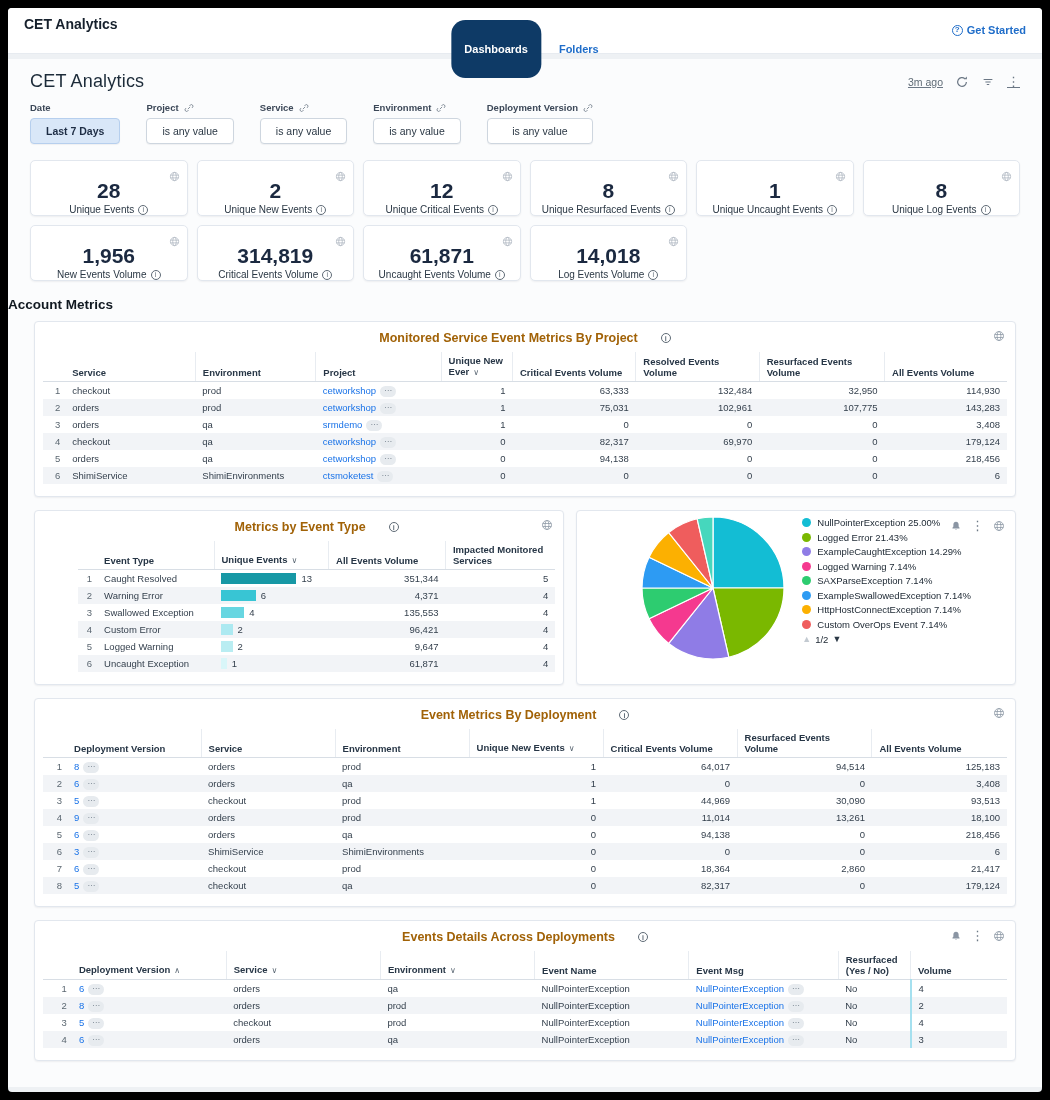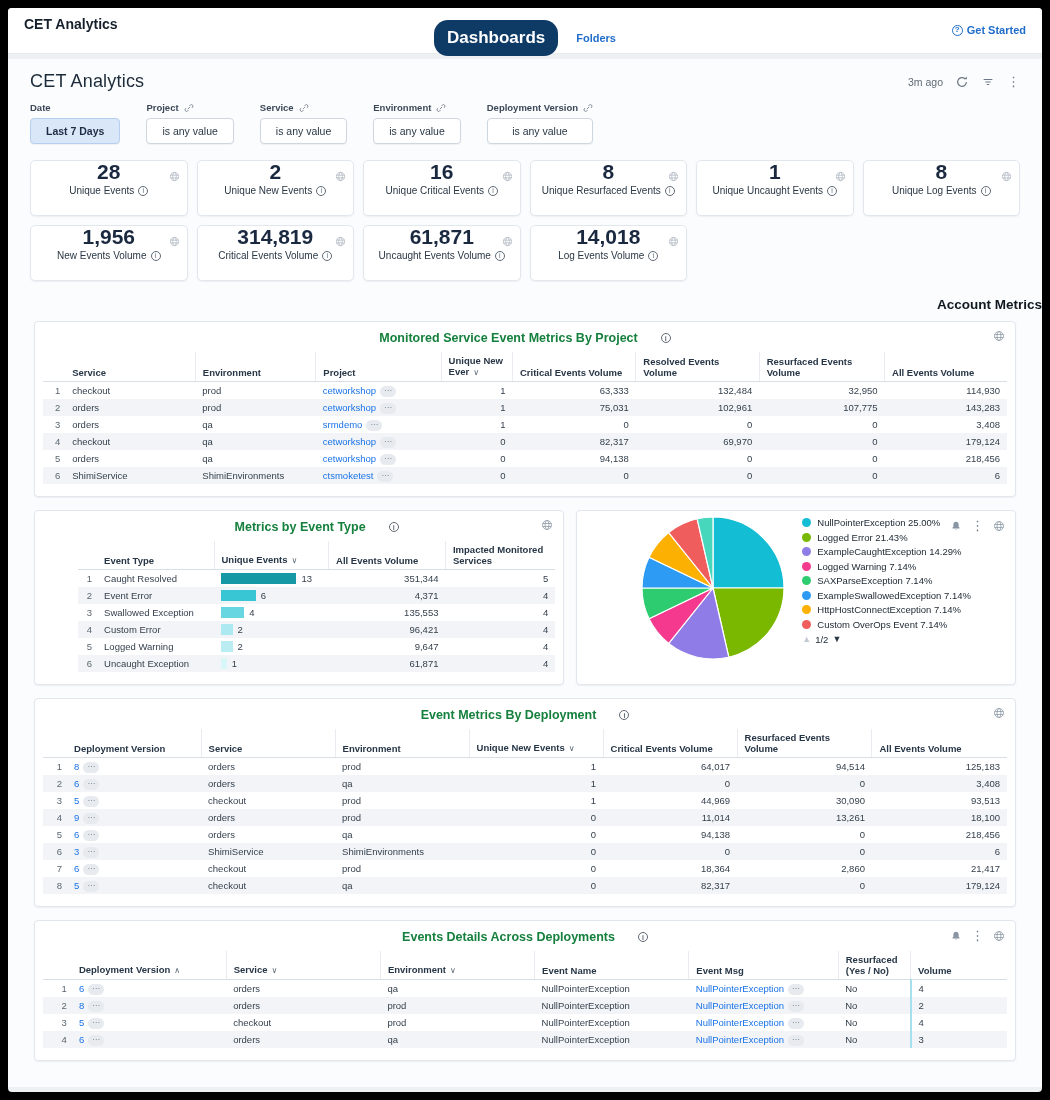--- a/index.html
+++ b/index.html
@@ -5,52 +5,52 @@
   html,body{margin:0;padding:0;background:#000;}
   *{box-sizing:border-box;font-family:"Liberation Sans",sans-serif;}
   .frame{padding:8px;}
   .app{width:1034px;height:1084px;background:#eef1f4;border-radius:4px;overflow:hidden;margin:0 auto;}
   
   .topbar{background:#fff;height:46px;padding:5px 16px 4px;position:relative;border-bottom:1px solid #e7ebf0;}
   .crumb{display:flex;align-items:center;gap:5px;font-size:10px;color:#2f6fd6;height:14px;}
   .crumb .svgico{width:11px;height:11px;}
   .pagetitle{font-size:14px;font-weight:bold;color:#16202c;margin-top:3px;}
   .center-tabs{position:absolute;left:50%;top:12px;transform:translateX(-50%);display:flex;align-items:center;gap:18px;}
-  .tab-pill{background:#0e3a66;color:#fff;font-size:17px;padding:8px 13px;border-radius:14px;font-weight:bold;}
+  .tab-pill{background:#0e3a66;color:#fff;font-size:11px;padding:23px 13px;border-radius:14px;font-weight:bold;}
   .tab-link{color:#1f6dc9;font-size:11px;font-weight:bold;}
   .getstarted{position:absolute;right:16px;top:16px;display:flex;align-items:center;gap:4px;color:#1f6dc9;font-size:11px;font-weight:bold;}
   .ico-circletext{display:inline-flex;align-items:center;justify-content:center;width:11px;height:11px;border:1px solid currentColor;border-radius:50%;font-size:8px;line-height:1;}
   
   .dash{background:#fbfcfd;margin-top:5px;height:1028px;}
   .dash-head{display:flex;justify-content:space-between;align-items:center;padding:12px 22px 2px;}
   .dash-title{font-size:18px;color:#1c2b39;font-weight:500;letter-spacing:.2px;}
-  .dash-actions{display:flex;align-items:center;gap:12px;color:#6b7785;}
+  .dash-actions{display:flex;align-items:center;gap:12px;color:#6b7785;text-decoration:underline;}
   .dash-actions .txt{font-size:10.5px;color:#5f6b76;}
   .svgico{width:14px;height:14px;display:inline-block;vertical-align:middle;}
   .ico-kebab{font-size:13px;color:#6b7785;line-height:1;}
   .ico-kebab::before{content:"\22EE";}
   
   .filters{display:flex;gap:26px;padding:8px 22px 14px;}
   .filter .f-label{display:flex;align-items:center;gap:5px;font-size:9.5px;color:#3c4858;margin-bottom:5px;font-weight:bold;}
   .filter .f-label .svgico{width:10px;height:10px;color:#6b7785;}
   .f-value{background:#fff;border:1px solid #ced6df;border-radius:4px;font-size:10.5px;color:#2a3744;padding:6px 15px;min-width:86px;text-align:center;box-shadow:0 1px 1px rgba(16,24,40,.05);}
   .f-value.hl{background:#d9e7f8;border-color:#b6cfee;color:#1d2c44;font-weight:bold;}
   
   .cards{display:grid;grid-template-columns:repeat(6,1fr);gap:9px;padding:2px 22px 6px;}
-  .card{background:#fff;border:1px solid #e2e7ee;border-radius:5px;height:56px;position:relative;display:flex;flex-direction:column;align-items:center;justify-content:flex-start;box-shadow:0 1px 2px rgba(16,24,40,.06);}
+  .card{background:#fff;border:1px solid #e2e7ee;border-radius:5px;height:56px;position:relative;display:flex;flex-direction:column;align-items:center;justify-content:flex-end;box-shadow:0 1px 2px rgba(16,24,40,.06);}
   .card .globe{position:absolute;top:5px;right:7px;color:#a7b0bb;}
   .card .globe .svgico{width:11px;height:11px;}
   .card .val{font-size:21px;font-weight:bold;color:#1b2940;line-height:22px;}
   .card .lab{display:flex;align-items:center;gap:4px;font-size:10px;color:#2a3744;margin-top:2px;}
   .ico-info{display:inline-flex;align-items:center;justify-content:center;width:10px;height:10px;border:1px solid #5f6b76;border-radius:50%;font-size:7px;color:#5f6b76;flex:0 0 auto;}
   .ico-info::before{content:"i";}
   
-  .section-title{text-align:right;font-size:13.5px;font-weight:bold;color:#101820;margin:10px 0 9px;}
+  .section-title{text-align:left;font-size:13.5px;font-weight:bold;color:#101820;margin:10px 0 9px;}
   .panel{background:#fff;border:1px solid #e2e7ee;border-radius:4px;margin:0 26px 13px;box-shadow:0 1px 2px rgba(16,24,40,.06);position:relative;padding-bottom:12px;}
-  .panel-head{display:flex;align-items:center;justify-content:center;gap:23px;padding:9px 0 7px;font-size:12.5px;font-weight:bold;color:#15803d;text-align:center;}
+  .panel-head{display:flex;align-items:center;justify-content:center;gap:23px;padding:9px 0 7px;font-size:12.5px;font-weight:bold;color:#a16207;text-align:center;}
   .panel-icons{position:absolute;top:8px;right:10px;display:flex;align-items:center;gap:9px;color:#8a95a3;}
   .panel-icons .svgico{width:12px;height:12px;}
   .split{display:flex;gap:12px;margin:0 26px 13px;}
   .split .panel{margin:0;padding-left:35px;}
   .split .left{flex:0 0 54%;}
   .split .right{flex:1;}
   
   table.dt{width:calc(100% - 16px);margin:0 8px;border-collapse:collapse;table-layout:fixed;}
   table.dt th{font-size:9.5px;font-weight:bold;color:#273646;text-align:left;padding:3px 7px;border-bottom:1px solid #d8dee5;border-left:1px solid #e8ecf1;white-space:pre-line;line-height:11px;vertical-align:bottom;}
   table.dt th:first-child,table.dt th:nth-child(2){border-left:none;}
@@ -183,21 +183,21 @@
               <span>Unique New Events</span>
               <span class="ico-info"></span>
             </div>
           </div>
           <div class="card">
             <span class="globe"><svg class="svgico" viewBox="0 0 16 16">
                 <circle cx="8" cy="8" r="6" fill="none" stroke="currentColor"></circle>
                 <ellipse cx="8" cy="8" rx="2.6" ry="6" fill="none" stroke="currentColor"></ellipse>
                 <path d="M2.3 6h11.4M2.3 10h11.4" stroke="currentColor" fill="none"></path>
               </svg></span>
-            <div class="val">16</div>
+            <div class="val">12</div>
             <div class="lab">
               <span>Unique Critical Events</span>
               <span class="ico-info"></span>
             </div>
           </div>
           <div class="card">
             <span class="globe"><svg class="svgico" viewBox="0 0 16 16">
                 <circle cx="8" cy="8" r="6" fill="none" stroke="currentColor"></circle>
                 <ellipse cx="8" cy="8" rx="2.6" ry="6" fill="none" stroke="currentColor"></ellipse>
                 <path d="M2.3 6h11.4M2.3 10h11.4" stroke="currentColor" fill="none"></path>
@@ -433,21 +433,21 @@
                       <div class="barwrap">
                         <div class="bar" style="width: 75%; background: rgb(23, 152, 165);"></div>
                         <span class="barval">13</span>
                       </div>
                     </td>
                     <td class="r">351,344</td>
                     <td class="r">5</td>
                   </tr>
                   <tr class="stripe">
                     <td class="rn">2</td>
-                    <td>Event Error</td>
+                    <td>Warning Error</td>
                     <td>
                       <div class="barwrap">
                         <div class="bar" style="width: 34.6154%; background: rgb(56, 197, 212);"></div>
                         <span class="barval">6</span>
                       </div>
                     </td>
                     <td class="r">4,371</td>
                     <td class="r">4</td>
                   </tr>
                   <tr>

